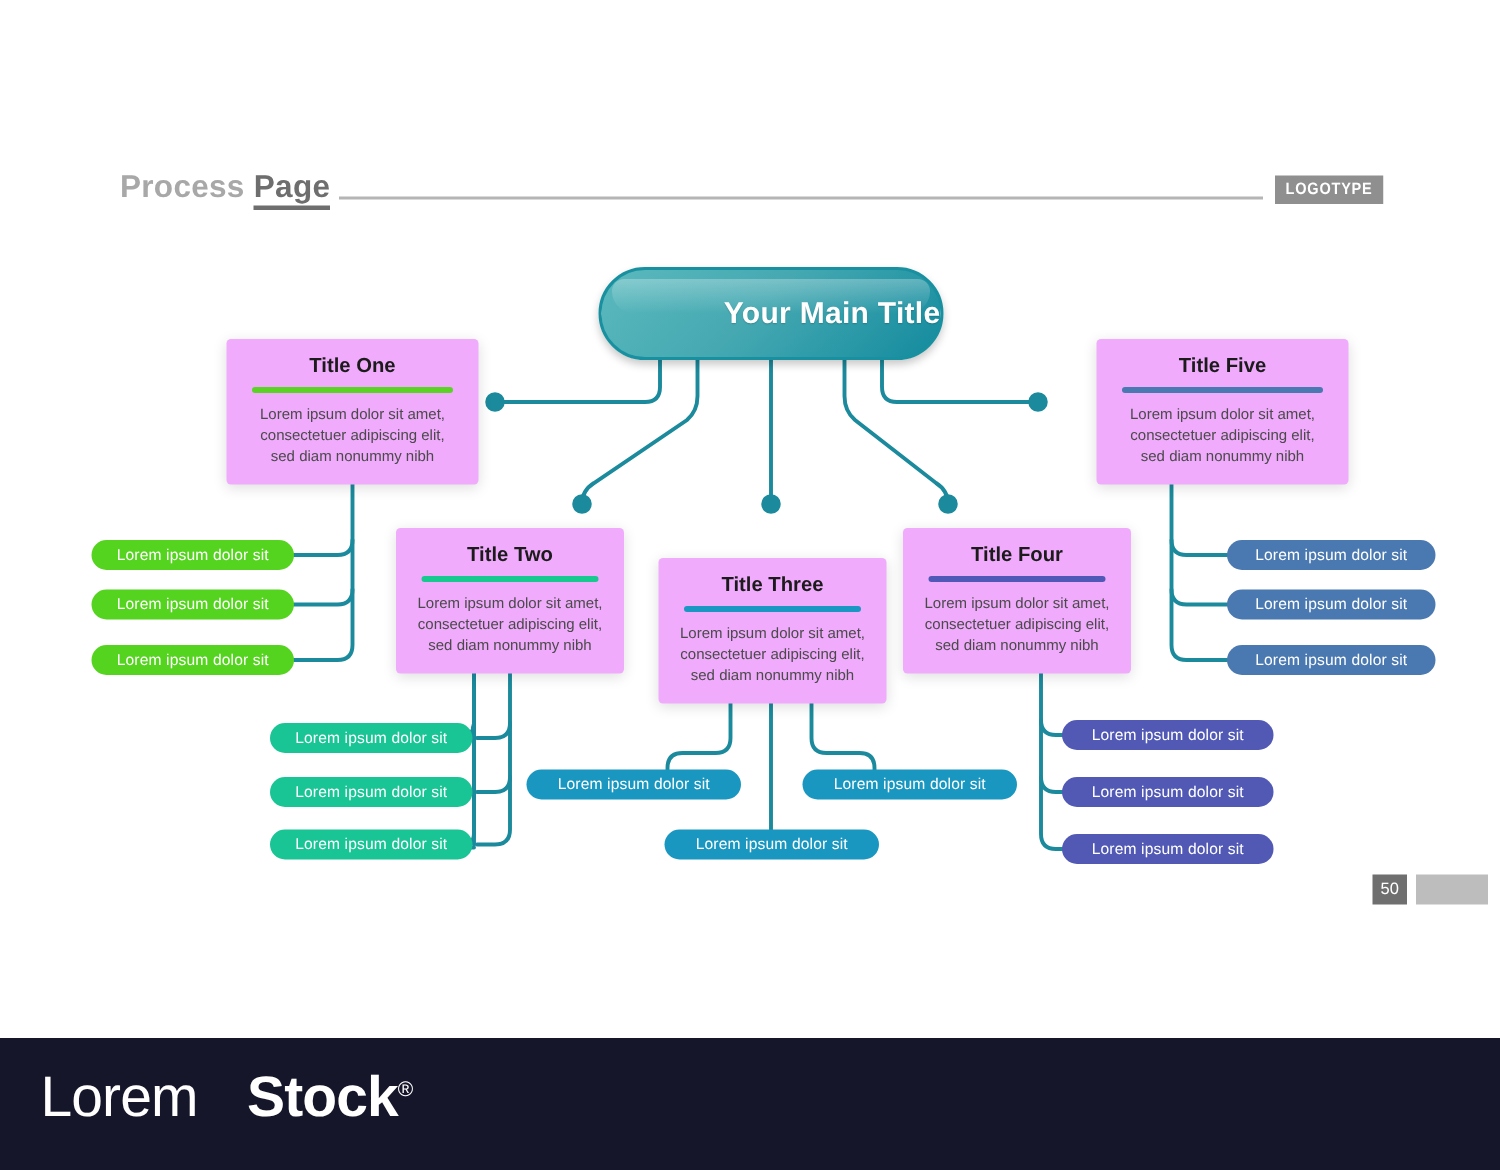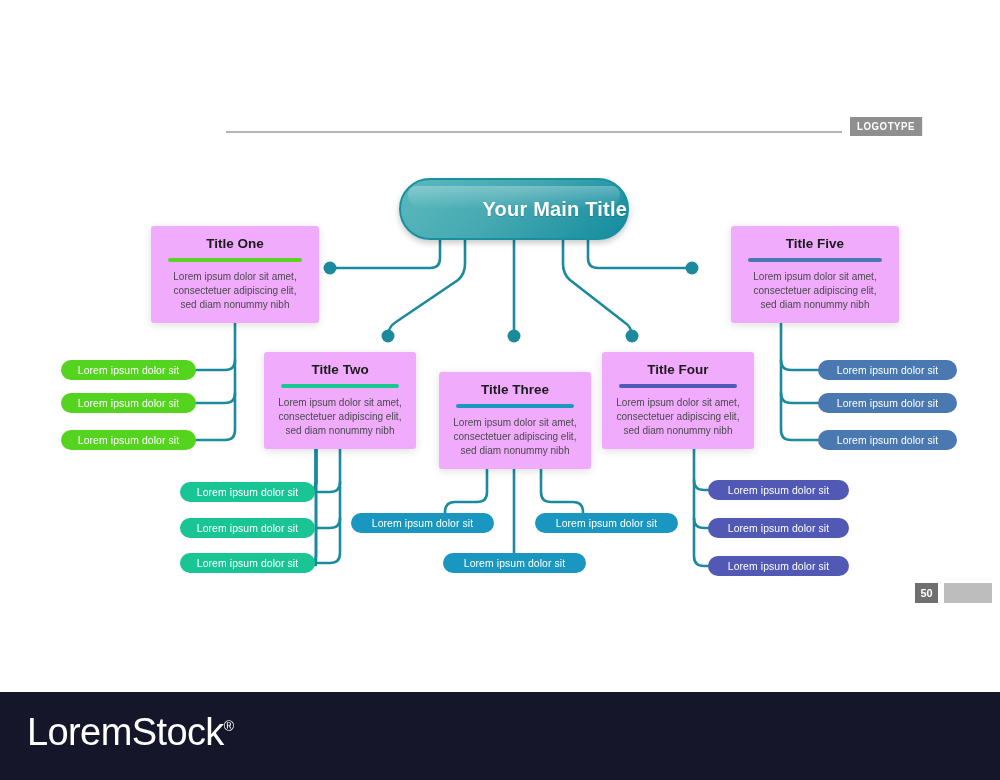--- a/index.html
+++ b/index.html
@@ -86,48 +86,51 @@
     color:#ffffff;font-size:10.4px;letter-spacing:.1px;
     white-space:nowrap;box-sizing:border-box;
   }
 
   
   #wires{position:absolute;left:0;top:0;width:1000px;height:780px;pointer-events:none;}
 
   
   .pg-num{
     position:absolute;left:915px;top:583px;width:23px;height:20px;
-    background:#6f6f6f;color:#fff;font-size:11px;font-weight:bold;
+    background:#6f6f6f;color:#fff;font-size:11px;font-weight:normal;
     display:flex;align-items:center;justify-content:center;
   }
   .pg-bar{
     position:absolute;left:944px;top:583px;width:48px;height:20px;background:#bdbdbd;
   }
 
   
   #footer{
     position:absolute;left:0;top:692px;width:1000px;height:88px;background:#15162a;
   }
   .vs-logo{
     position:absolute;left:27px;top:19px;
     font-size:38px;color:#ffffff;letter-spacing:-.6px;
     font-family:"Liberation Sans","DejaVu Sans",sans-serif;
   }
-  .vs-logo b{font-weight:normal;}
+  .vs-logo b{font-weight:bold;margin-left:33px;}
   .vs-logo sup{font-size:14px;vertical-align:super;}
   .vs-url{
     position:absolute;right:26px;top:32px;
     font-size:21px;color:#ffffff;letter-spacing:.2px;
   }
 </style>
 </head>
 <body>
 
 <div id="stage">
 
+  <div class="hdr-title">
+    <span>Process </span><span class="dark">Page</span>
+  </div>
   <div class="hdr-rule"></div>
   <div class="logotype">LOGOTYPE</div>
 
   <svg id="wires" viewBox="0 0 1000 780">
     <g fill="none" stroke="#1b8a9c" stroke-width="2.6" stroke-linecap="round">
 
       <path d="M440,240 L440,258 Q440,268 430,268 L334,268"></path>
 
       <path d="M588,240 L588,258 Q588,268 598,268 L688,268"></path>
 

